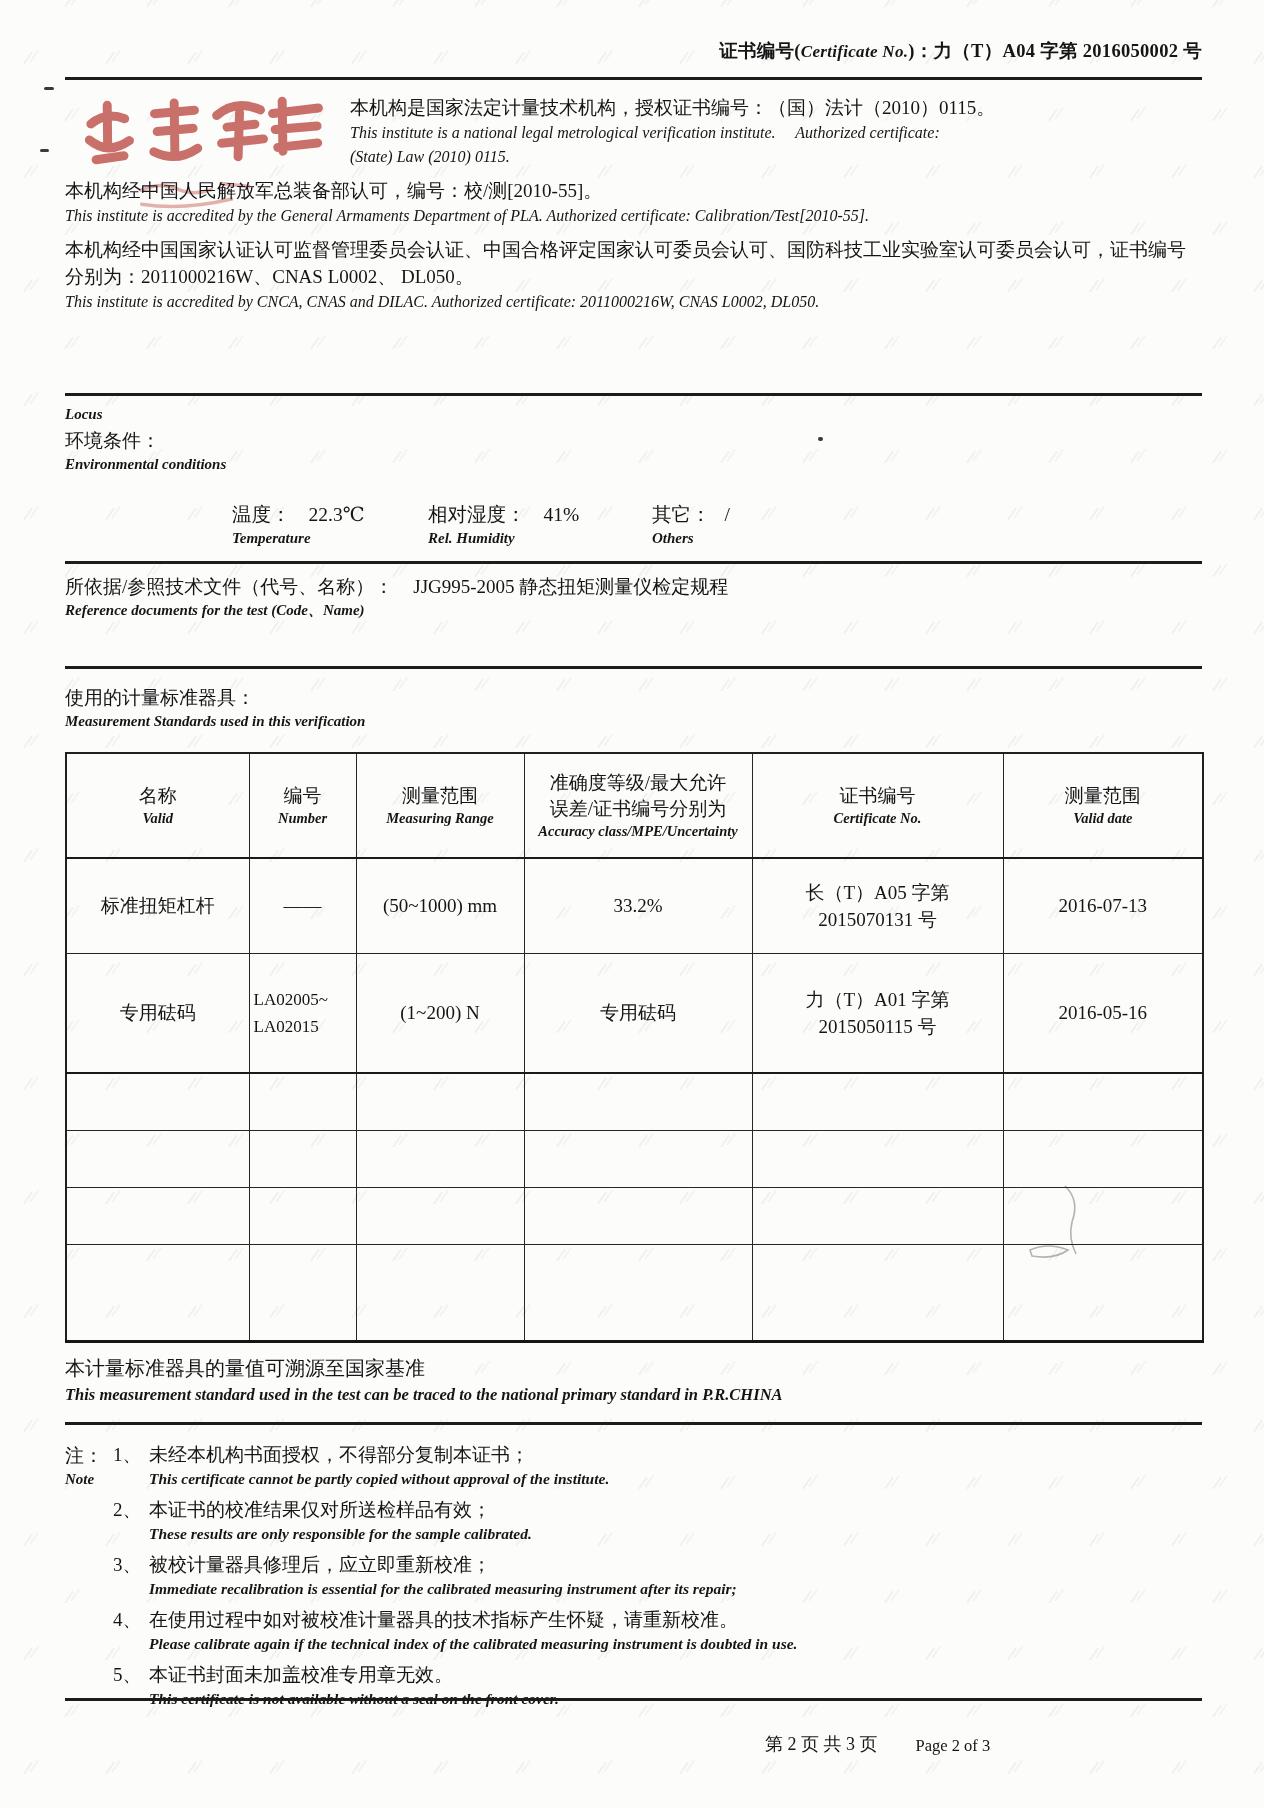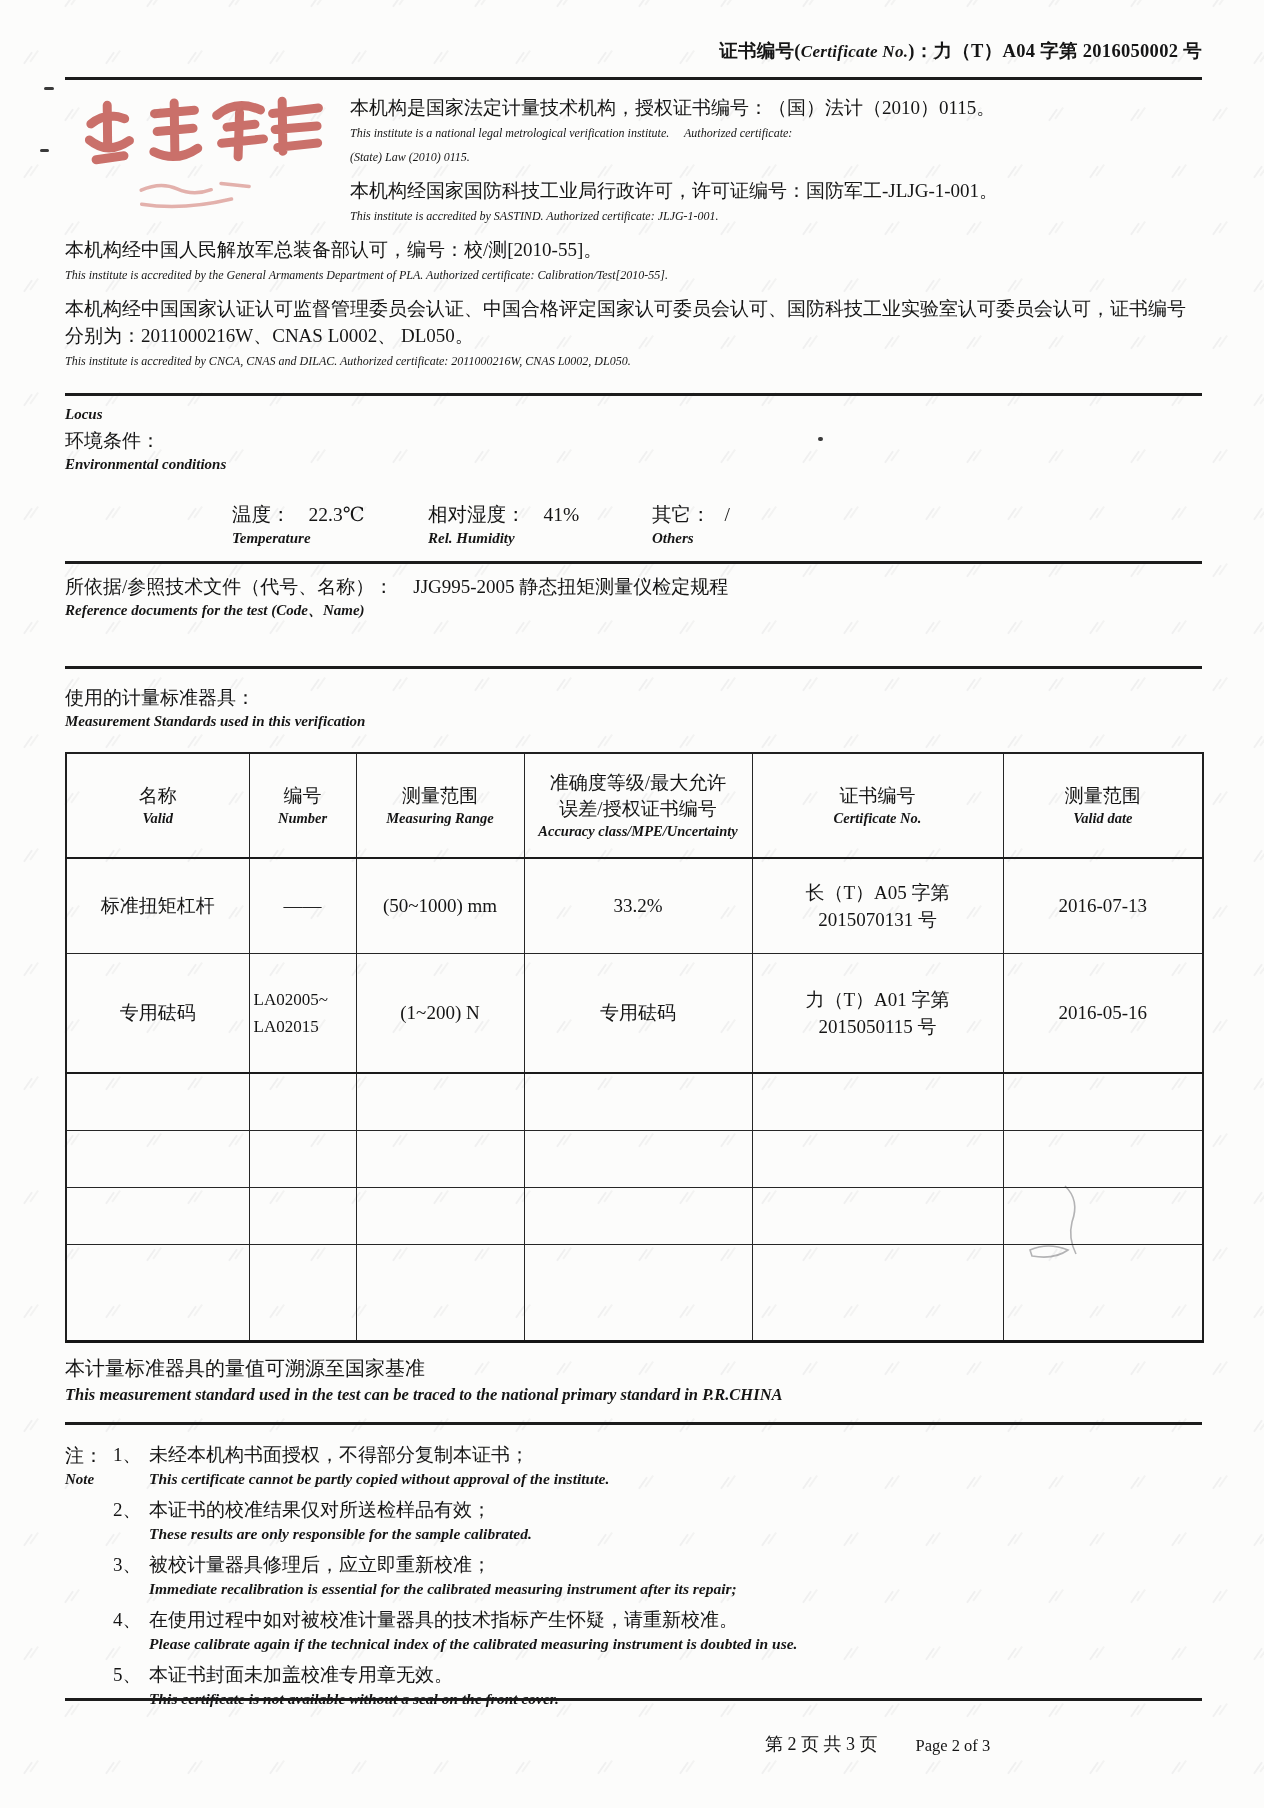--- a/index.html
+++ b/index.html
@@ -4,21 +4,21 @@
 <style>
   html,body{margin:0;padding:0;background:#e8e8e8;}
   .page{
     position:relative;width:1264px;height:1808px;margin:0 auto;
     background:#fcfcfb;color:#151515;overflow:hidden;
     font-family:"Liberation Serif","DejaVu Serif",serif;
   }
   .abs{position:absolute;}
   .rule{position:absolute;left:65px;width:1137px;background:#1c1c1c;}
   .cn{font-size:19px;line-height:27px;}
-  .en{font-style:italic;font-size:12px;line-height:24px;}
+  .en{font-style:italic;font-size:16px;line-height:24px;}
   .en.b{font-weight:bold;}
   .en.sm{font-size:15px;line-height:20px;}
   .preline{white-space:pre-line;}
   .indent{margin-left:285px;}
   p{margin:0 0 8px 0;}
 
   
   .hdr{position:absolute;top:38px;left:65px;width:1137px;text-align:right;
        font-size:18.5px;font-weight:bold;letter-spacing:.3px;}
   .hdr .en{font-weight:bold;font-size:17px;}
@@ -584,24 +584,20 @@
   <svg class="abs" style="left:1010px;top:1180px;" width="90" height="100">
     <path d="M55 6 Q70 20 62 42 Q58 58 66 74 M20 70 Q38 62 58 70 Q44 80 22 76 Z" fill="none" stroke="rgba(90,90,95,.45)" stroke-width="1.6"></path>
   </svg>
 
   <div class="abs" style="left:65px;top:94px;width:1137px;">
     <p class="indent">
       <span class="cn" style="display:block;">本机构是国家法定计量技术机构，授权证书编号：（国）法计（2010）0115。</span>
       <span class="en preline" style="display:block;text-align:justify;">This institute is a national legal metrological verification institute.　 Authorized certificate:
 (State) Law (2010) 0115.</span>
     </p>
-    <p class="indent">
-      <span class="cn" style="display:block;">本机构经国家国防科技工业局行政许可，许可证编号：国防军工-JLJG-1-001。</span>
-      <span class="en" style="display:block;">This institute is accredited by SASTIND. Authorized certificate: JLJG-1-001.</span>
-    </p>
     <p>
       <span class="cn" style="display:block;">本机构经中国人民解放军总装备部认可，编号：校/测[2010-55]。</span>
       <span class="en" style="display:block;">This institute is accredited by the General Armaments Department of PLA. Authorized certificate: Calibration/Test[2010-55].</span>
     </p>
     <p>
       <span class="cn" style="display:block;">本机构经中国国家认证认可监督管理委员会认证、中国合格评定国家认可委员会认可、国防科技工业实验室认可委员会认可，证书编号分别为：2011000216W、CNAS L0002、 DL050。</span>
       <span class="en" style="display:block;">This institute is accredited by CNCA, CNAS and DILAC. Authorized certificate: 2011000216W, CNAS L0002, DL050.</span>
     </p>
   </div>
   <div class="rule" style="top:393px;height:3px;"></div>
@@ -663,21 +659,21 @@
       <th>
         <div class="th-cn">编号</div>
         <div class="th-en">Number</div>
       </th>
       <th>
         <div class="th-cn">测量范围</div>
         <div class="th-en">Measuring Range</div>
       </th>
       <th>
         <div class="th-cn preline">准确度等级/最大允许
-误差/授权证书编号</div>
+误差/证书编号分别为</div>
         <div class="th-en">Accuracy class/MPE/Uncertainty</div>
       </th>
       <th>
         <div class="th-cn">证书编号</div>
         <div class="th-en">Certificate No.</div>
       </th>
       <th>
         <div class="th-cn">测量范围</div>
         <div class="th-en">Valid date</div>
       </th>

